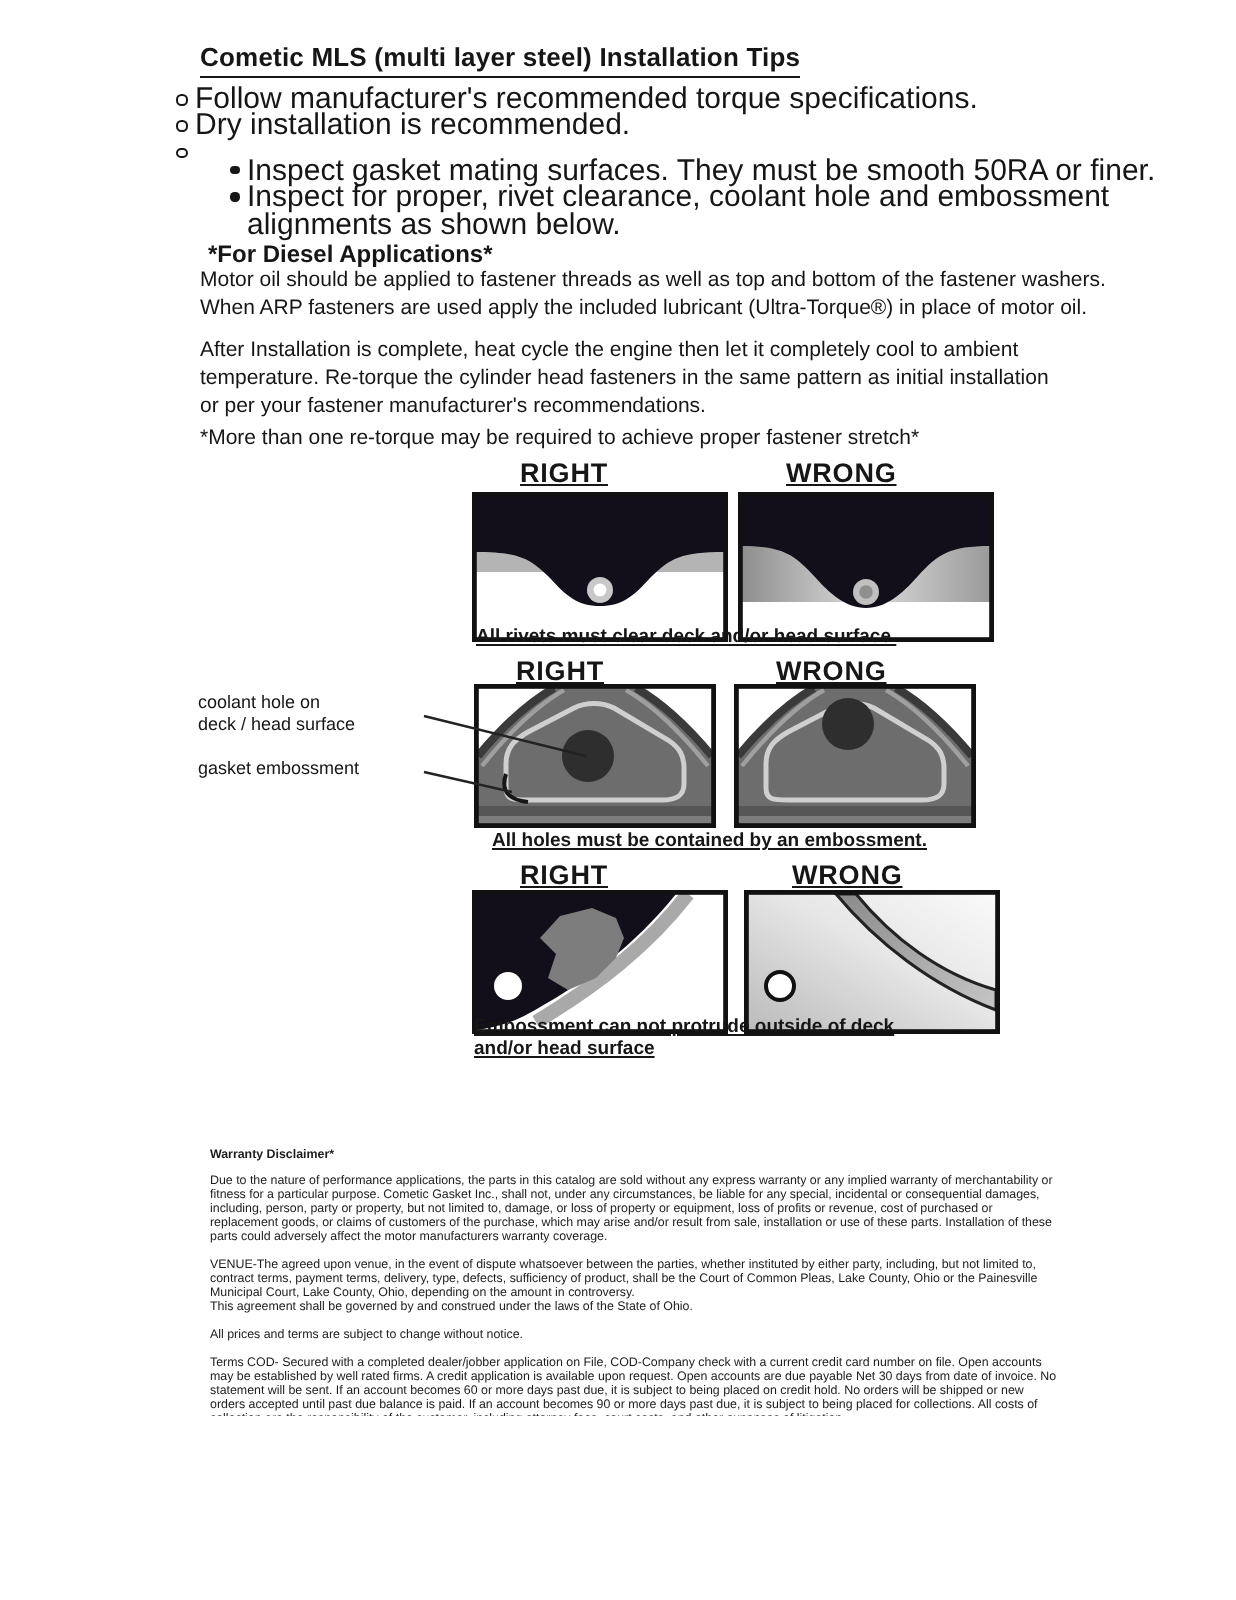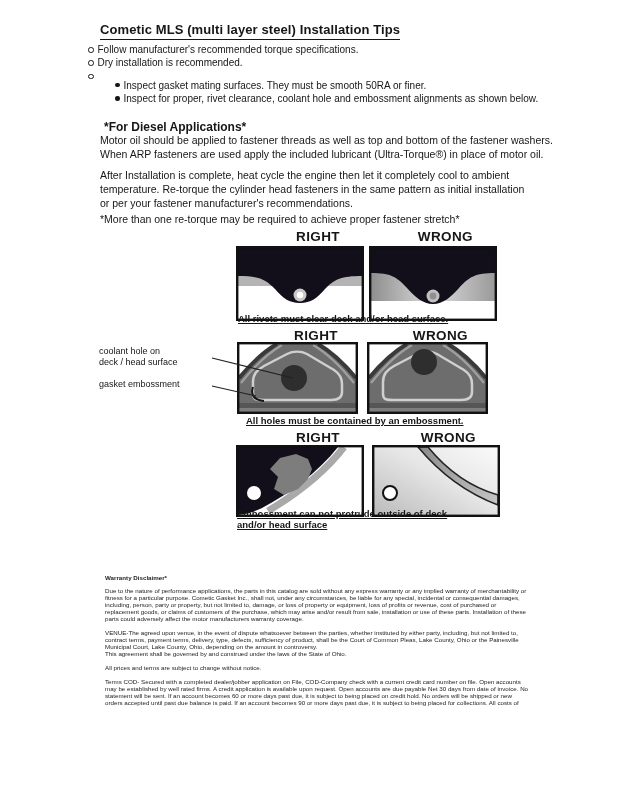--- a/index.html
+++ b/index.html
@@ -5,30 +5,30 @@
   html,body{margin:0;padding:0;background:#fff;}
   .page{
     position:relative;width:618px;height:708px;background:#ffffff;overflow:hidden;
     font-family:"Liberation Sans","DejaVu Sans",sans-serif;color:#161616;
   }
   .abs{position:absolute;}
   .title{
     font-size:13px;font-weight:bold;border-bottom:1.6px solid #161616;
     padding-bottom:2px;margin:0;display:inline-block;letter-spacing:.1px;
   }
-  .tips{font-size:10px;line-height:13.2px;}
+  .tips{font-size:15px;line-height:13.2px;}
   .tip{display:flex;align-items:flex-start;}
   .tip.sub{margin-left:27px;}
   .m-circ{width:3.5px;height:3.5px;border:1px solid #161616;border-radius:50%;
     display:inline-block;margin:4.2px 4px 0 0;flex:none;}
   .m-dot{width:4.5px;height:4.5px;background:#161616;border-radius:50%;
     display:inline-block;margin:3.8px 4px 0 0;flex:none;}
   .h2{font-size:12px;font-weight:bold;margin:4px;}
   .body{font-size:10.5px;line-height:14px;margin:0;white-space:pre-line;width:478px;}
-  .dg-label{font-size:13.5px;font-weight:bold;letter-spacing:.4px;text-align:right;width:80px;}
+  .dg-label{font-size:13.5px;font-weight:bold;letter-spacing:.4px;text-align:left;width:80px;text-decoration:underline;}
   .caption{font-size:9.5px;font-weight:bold;white-space:pre-line;line-height:11px;text-decoration:underline;}
   .callout{font-size:9px;line-height:10.5px;text-align:left;width:112px;white-space:pre-line;}
   .legal{font-size:6.2px;line-height:7.1px;width:424px;color:#1c1c1c;}
   .legal p{margin:0 0 6.5px 0;white-space:pre-line;}
   .legal .lh{font-weight:bold;margin:0 0 6px 0;}
   .footer{font-size:10px;color:#2b2b2b;letter-spacing:.2px;}
   svg{display:block;}
   .overlay{pointer-events:none;}
 </style>
 </head>

